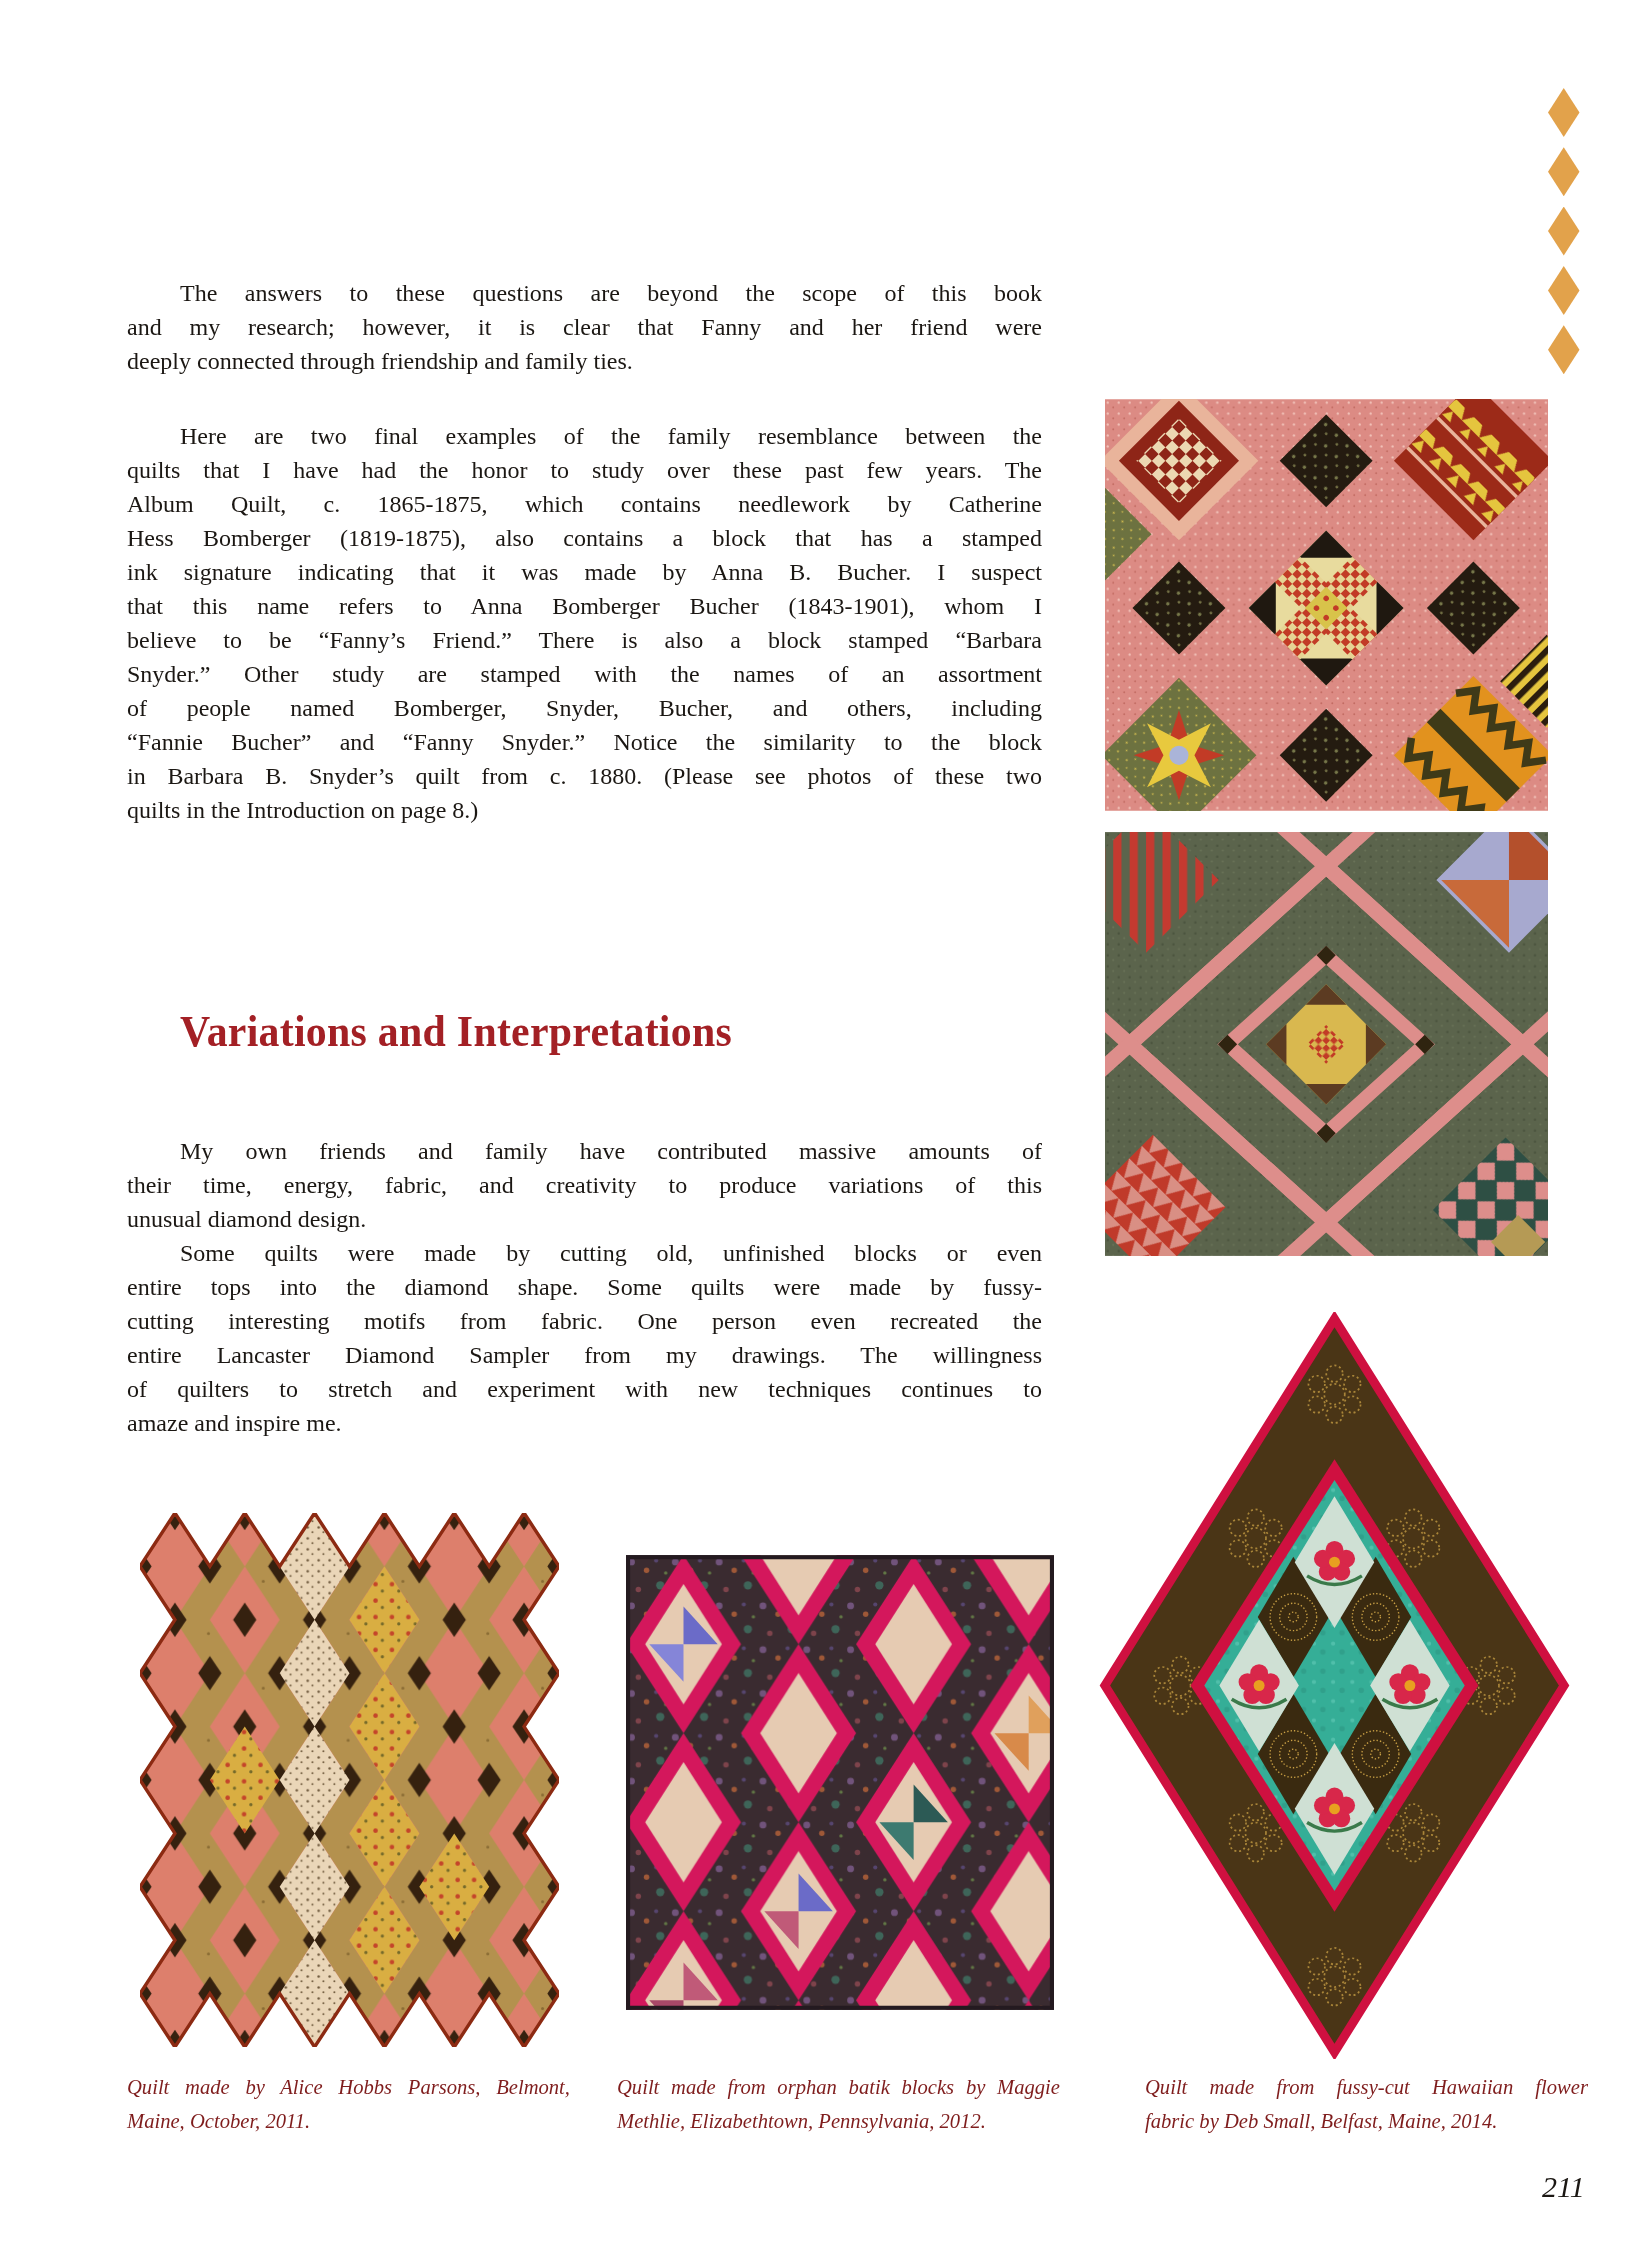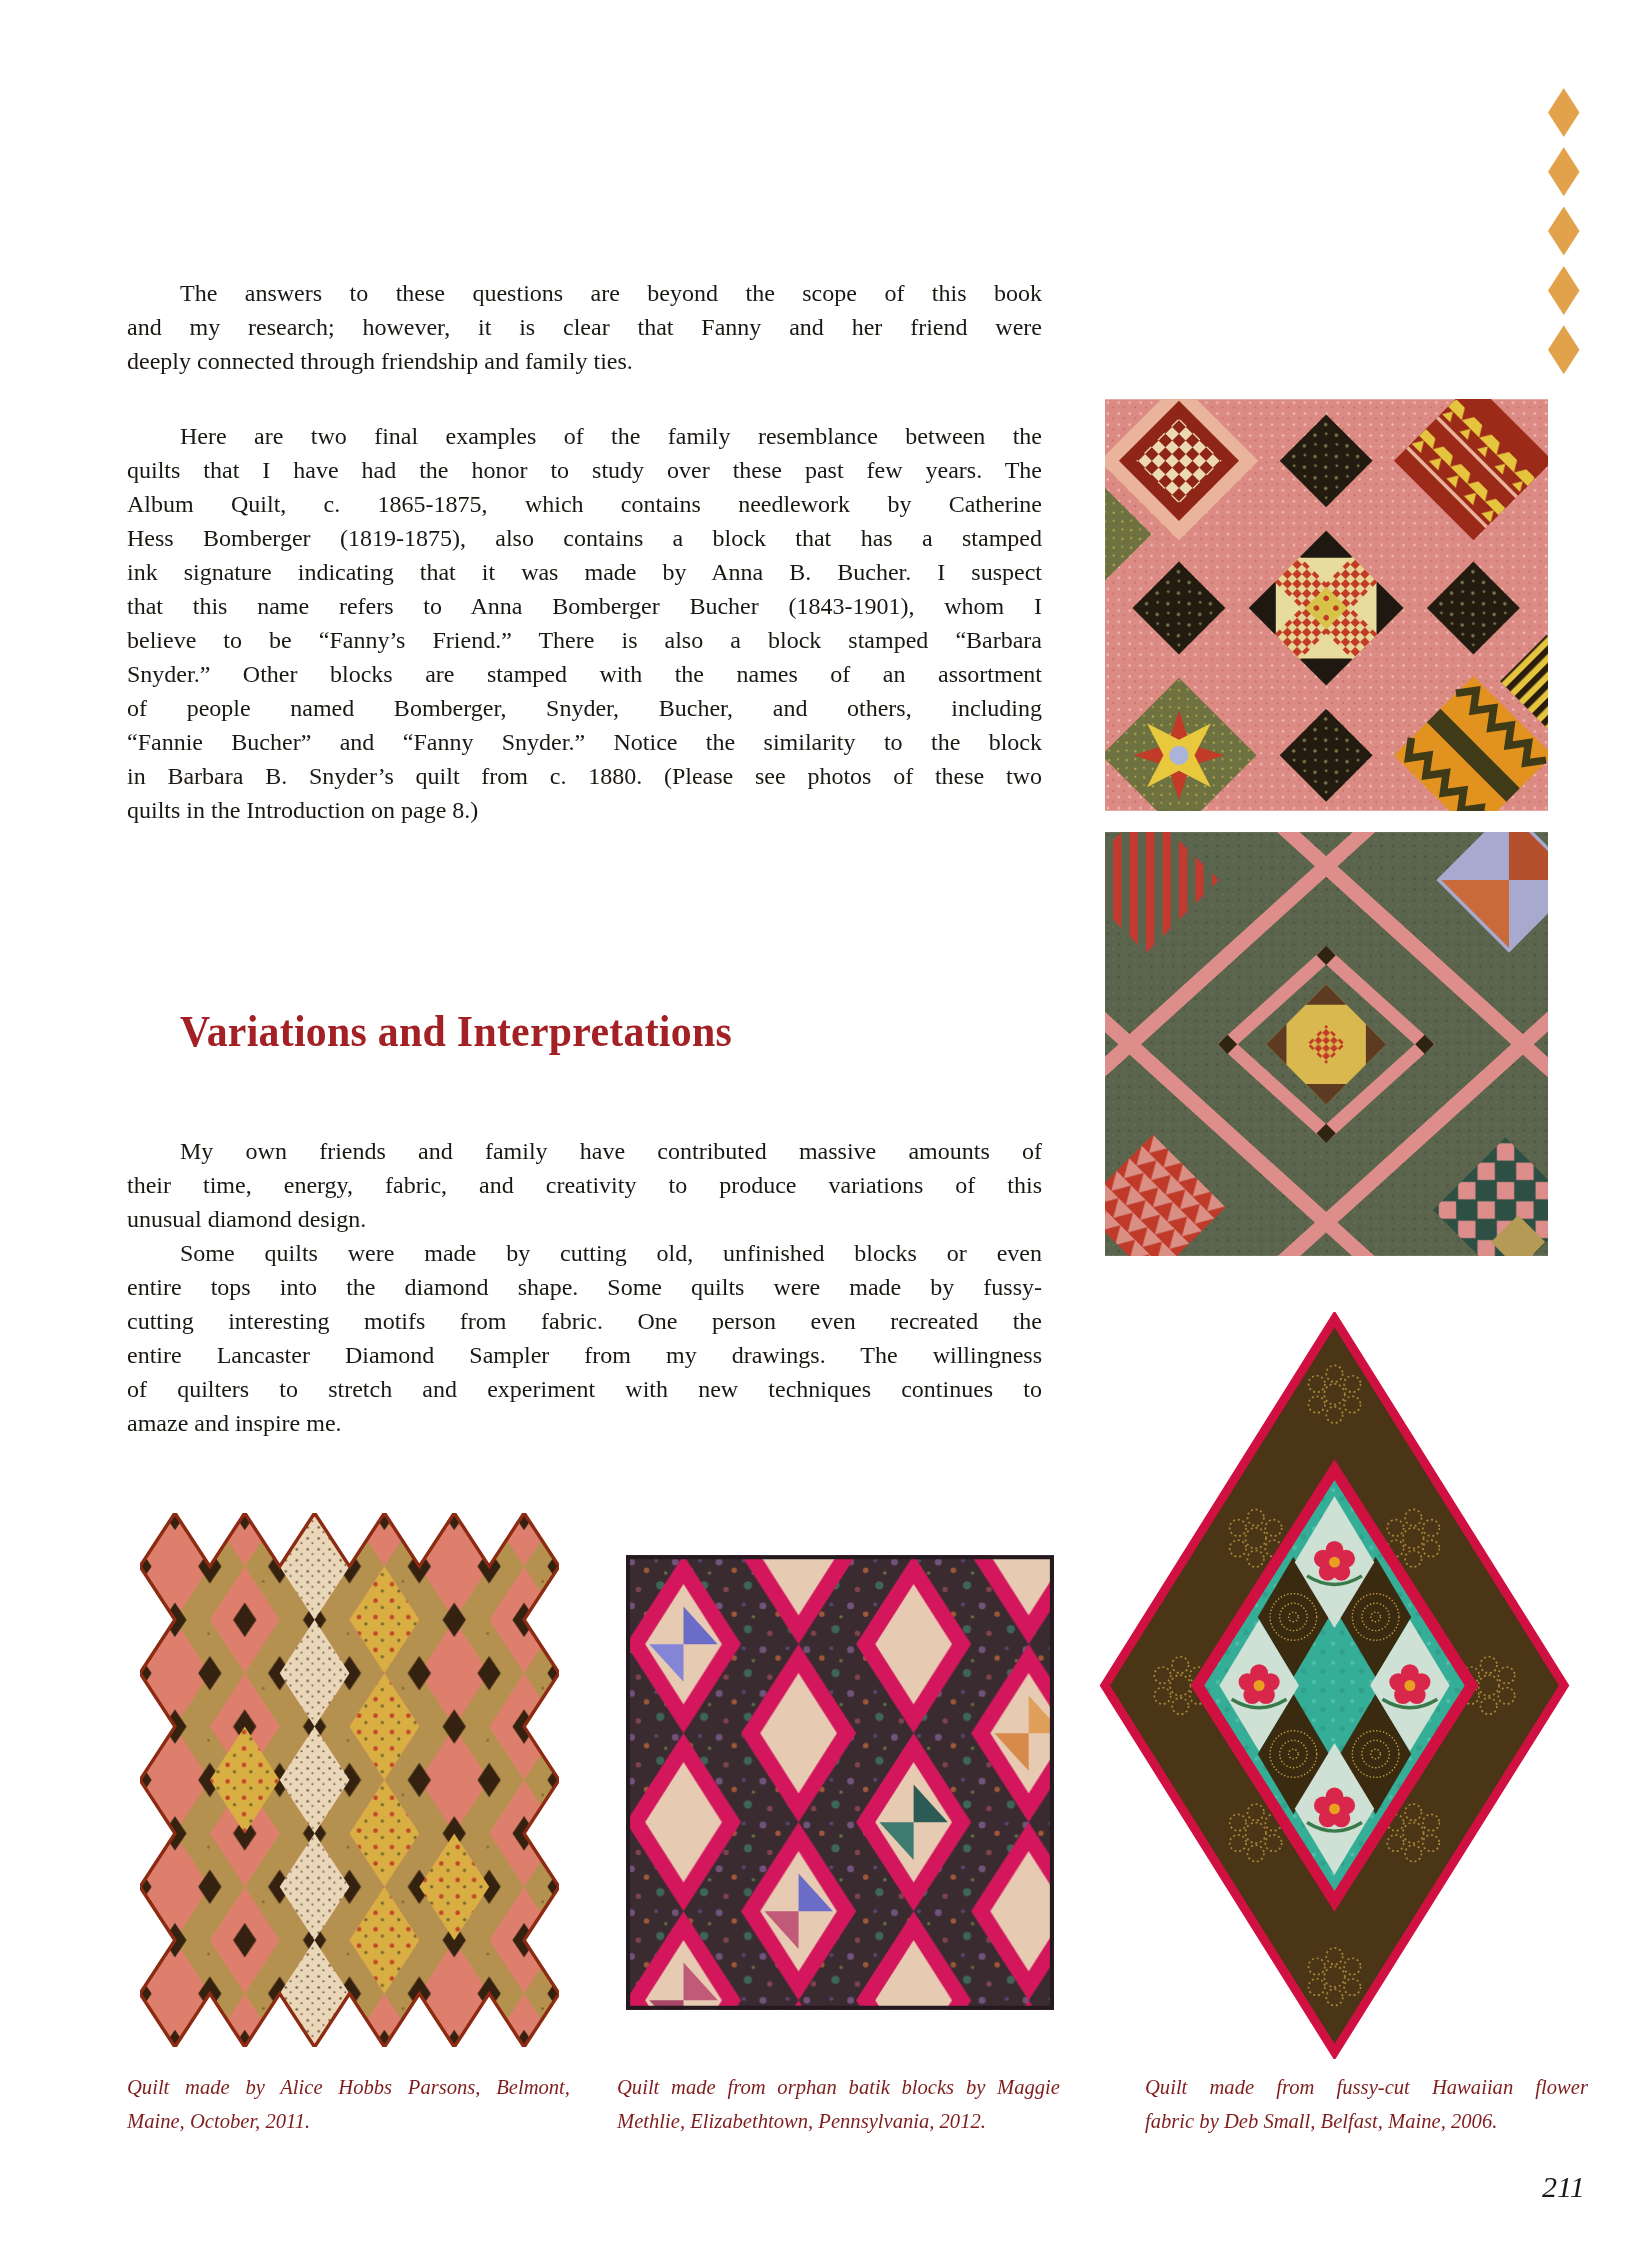--- a/index.html
+++ b/index.html
@@ -62,21 +62,21 @@
     <div class="line">deeply connected through friendship and family ties.</div>
   </div>
   <div class="para para-gap">
     <div class="line j indent">Here are two final examples of the family resemblance between the</div>
     <div class="line j">quilts that I have had the honor to study over these past few years. The</div>
     <div class="line j">Album Quilt, c. 1865-1875, which contains needlework by Catherine</div>
     <div class="line j">Hess Bomberger (1819-1875), also contains a block that has a stamped</div>
     <div class="line j">ink signature indicating that it was made by Anna B. Bucher. I suspect</div>
     <div class="line j">that this name refers to Anna Bomberger Bucher (1843-1901), whom I</div>
     <div class="line j">believe to be “Fanny’s Friend.” There is also a block stamped “Barbara</div>
-    <div class="line j">Snyder.” Other blocks are stamped with the names of an assortment</div>
+    <div class="line j">Snyder.” Other study are stamped with the names of an assortment</div>
     <div class="line j">of people named Bomberger, Snyder, Bucher, and others, including</div>
     <div class="line j">“Fannie Bucher” and “Fanny Snyder.” Notice the similarity to the block</div>
     <div class="line j">in Barbara B. Snyder’s quilt from c. 1880. (Please see photos of these two</div>
     <div class="line">quilts in the Introduction on page 8.)</div>
   </div>
 </div>
 
 <div class="abs" id="heading">Variations and Interpretations</div>
 
 <div class="abs textcol" id="vari-text">
@@ -388,17 +388,17 @@
 <div class="abs caption" id="caption-1">
   <div class="cap-line j">Quilt made by Alice Hobbs Parsons, Belmont,</div>
   <div class="cap-line">Maine, October, 2011.</div>
 </div>
 <div class="abs caption" id="caption-2">
   <div class="cap-line j">Quilt made from orphan batik blocks by Maggie</div>
   <div class="cap-line">Methlie, Elizabethtown, Pennsylvania, 2012.</div>
 </div>
 <div class="abs caption" id="caption-3">
   <div class="cap-line j">Quilt made from fussy-cut Hawaiian flower</div>
-  <div class="cap-line">fabric by Deb Small, Belfast, Maine, 2006.</div>
+  <div class="cap-line">fabric by Deb Small, Belfast, Maine, 2014.</div>
 </div>
 
 <div class="abs" id="page-number">211</div>
 
 
 </body></html>

